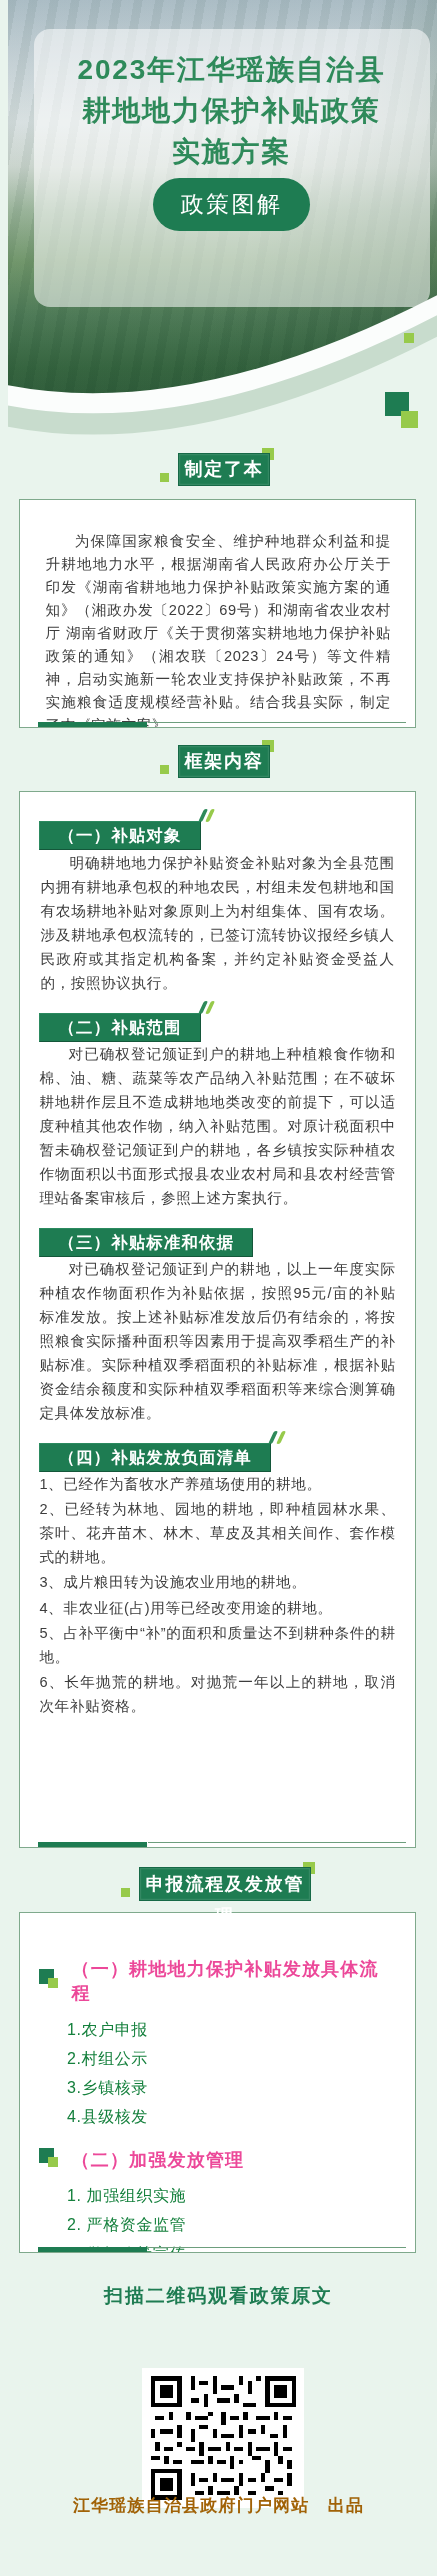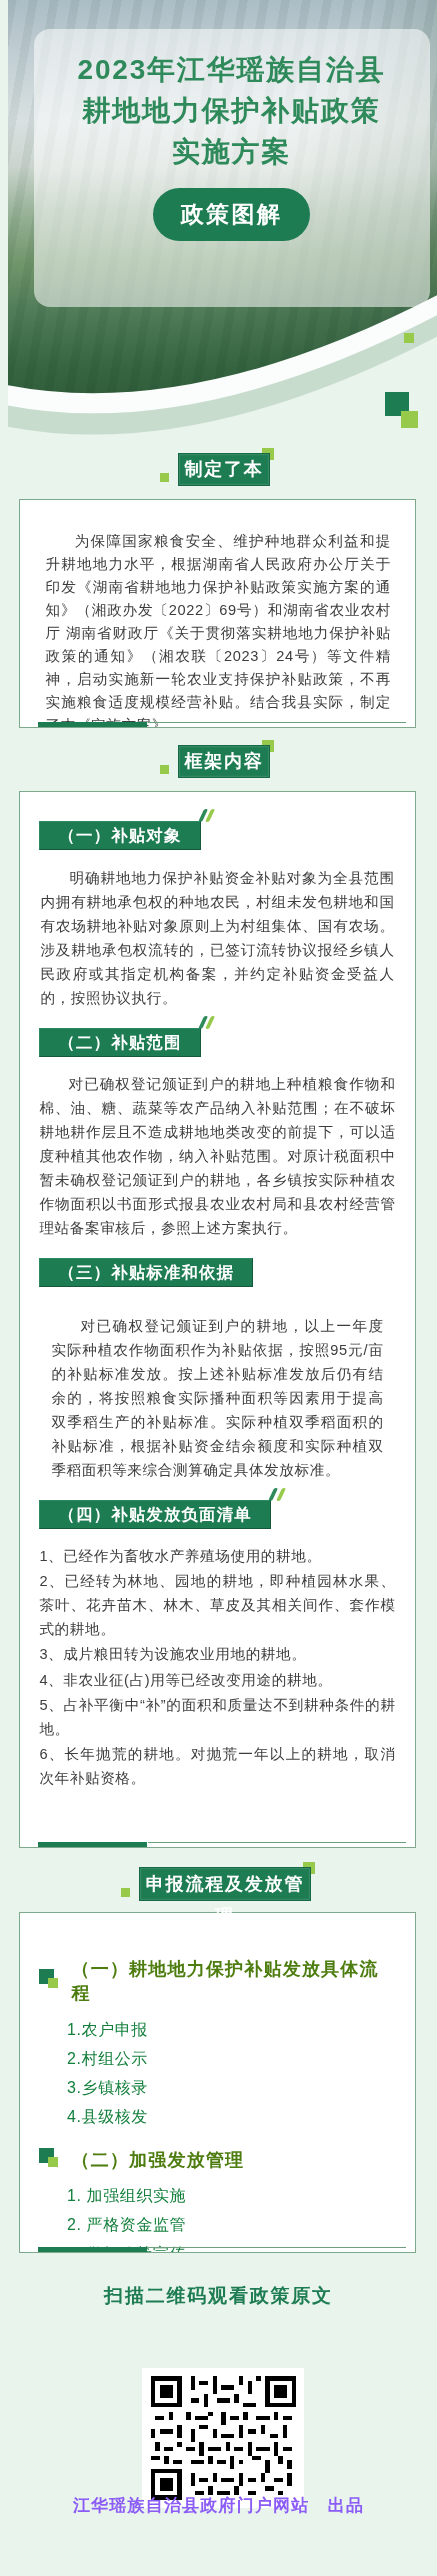--- a/index.html
+++ b/index.html
@@ -15,23 +15,23 @@
     background:
       linear-gradient(118deg, rgba(47,94,60,0) 55%, rgba(39,81,51,.55) 100%),
       linear-gradient(180deg,#aebfc9 0%,#c8d3d9 14%,#dde4e6 28%,#cfd8d2 38%,#9db69d 48%,#72976c 60%,#4e7a57 72%,#35643f 84%,#275133 100%);
   }
   .hero-tree-texture{position:absolute;inset:0;opacity:.25;
     background:repeating-linear-gradient(100deg,rgba(20,60,35,.35) 0 8.5px,rgba(90,130,95,.15) 8.5px 20.7px);}
   .hero-card{position:absolute;left:25.5px;top:28.5px;width:396px;height:278px;
     background:rgba(255,255,255,.55);border-radius:16px;text-align:center;}
   .hero-title{margin-top:20.7px;font-size:28px;line-height:41px;font-weight:bold;
     color:#2e8a5a;letter-spacing:1.8px;}
-  .hero-pill{display:inline-block;margin-top:16px;min-width:73px;padding:0 28px;height:53px;
+  .hero-pill{display:inline-block;margin-top:6px;min-width:73px;padding:0 28px;height:53px;
     line-height:53px;background:#1e7c52;border-radius:28px;color:#ffffff;
-    font-size:23px;font-weight:bold;letter-spacing:2.4px;cursor:pointer;}
+    font-size:23px;font-weight:normal;letter-spacing:2.4px;cursor:pointer;}
   .hero-curves{position:absolute;left:0;top:279px;width:437px;height:158px;}
   .sq-pair{position:absolute;}
   .sq-pair .dk{position:absolute;left:0;top:0;background:#1e7c52;}
   .sq-pair .lt{position:absolute;background:#97ca4b;}
   .hero-pair{left:377px;top:392px;width:40px;height:40px;}
   .hero-pair .dk{width:24px;height:24px;}
   .hero-pair .lt{left:16px;top:19px;width:17px;height:17px;}
   .hero-mini-sq{position:absolute;left:396px;top:333px;width:10.3px;height:10.3px;background:#97ca4b;}
 
   
@@ -61,49 +61,49 @@
   .card-footline .line{position:absolute;left:128px;right:11px;bottom:3.6px;height:1.8px;background:#6d9e7d;}
 
   .body-text{color:#3d3d3d;font-size:14.6px;line-height:23px;letter-spacing:0.6px;text-align:justify;}
   .indent{text-indent:2em;}
   .card-1 .inner{padding:30px 24px 0 25.5px;}
 
   .card-2 .inner{padding:29px 19.4px 0 19.4px;}
   .card-2 .body-text{line-height:24px;}
   .sub-block{position:relative;margin-top:18px;}
   .sub-block.first{margin-top:0;}
-  .sub-head{position:relative;display:inline-block;margin-bottom:15px;}
+  .sub-head{position:relative;display:inline-block;margin-bottom:0;}
   .sub-box{position:relative;z-index:1;display:inline-block;background:#1e7c52;
     border-top:1.2px solid #2b8a5f;border-left:1.2px solid #2b8a5f;
     border-right:1.8px solid #14573a;border-bottom:1.8px solid #14573a;
     color:#fff;font-size:16.4px;font-weight:bold;letter-spacing:1.2px;
     height:27px;line-height:27px;padding:0 18px;}
   .slashes{position:absolute;top:-12px;right:-12px;z-index:0;}
   .slashes i{display:inline-block;width:4.3px;height:13.4px;margin-left:3px;
     transform:skewX(-25deg);border-radius:1.8px;}
   .slashes .s1{background:#2e8a5a;}
   .slashes .s2{background:#97ca4b;}
   .neg-list div{margin-bottom:1.2px;}
 
   .card-3 .inner{padding:44px 22px 0 19px;}
   .flow-head{display:flex;align-items:center;margin-bottom:9.7px;}
   .bullet-pair{position:relative;width:24px;height:24px;flex:0 0 24px;}
   .bullet-pair .dk{position:absolute;left:0;top:0;width:15px;height:15px;background:#1e7c52;}
   .bullet-pair .lt{position:absolute;left:9px;top:9px;width:10.3px;height:10.3px;background:#97ca4b;}
-  .flow-head .label{color:#4d7c0f;font-size:18px;font-weight:bold;letter-spacing:1.2px;margin-left:8.5px;}
+  .flow-head .label{color:#ec4899;font-size:18px;font-weight:bold;letter-spacing:1.2px;margin-left:8.5px;}
   .flow-items{padding-left:28px;color:#15803d;font-size:16px;line-height:29px;letter-spacing:0.6px;}
   .gap{height:17px;}
 
   
   .scan-title{position:absolute;left:0;top:2283px;width:437px;text-align:center;
     color:#1e7c52;font-size:19px;font-weight:bold;letter-spacing:1.8px;}
   .qr-box{position:absolute;left:142px;top:2368px;width:162px;height:140px;background:#ffffff;
     display:flex;align-items:center;justify-content:center;}
   .credit{position:absolute;left:0;top:2494px;width:437px;text-align:center;
-    color:#8b5cf6;font-size:17px;font-weight:bold;letter-spacing:1.2px;}
+    color:#a16207;font-size:17px;font-weight:bold;letter-spacing:1.2px;}
 </style>
 </head>
 <body>
 
 <div id="page">
 
   <div class="hero">
     <div class="hero-tree-texture"></div>
 
     <div class="hero-card">
@@ -170,21 +170,21 @@
           </span>
           <span class="sub-box">（二）补贴范围</span>
         </div>
         <p class="body-text indent" style="margin:0">对已确权登记颁证到户的耕地上种植粮食作物和棉、油、糖、蔬菜等农产品纳入补贴范围；在不破坏耕地耕作层且不造成耕地地类改变的前提下，可以适度种植其他农作物，纳入补贴范围。对原计税面积中暂未确权登记颁证到户的耕地，各乡镇按实际种植农作物面积以书面形式报县农业农村局和县农村经营管理站备案审核后，参照上述方案执行。</p>
       </div>
 
       <div class="sub-block">
         <div class="sub-head">
           <span class="sub-box">（三）补贴标准和依据</span>
         </div>
-        <p class="body-text indent" style="margin:12px">对已确权登记颁证到户的耕地，以上一年度实际种植农作物面积作为补贴依据，按照95元/亩的补贴标准发放。按上述补贴标准发放后仍有结余的，将按照粮食实际播种面积等因素用于提高双季稻生产的补贴标准。实际种植双季稻面积的补贴标准，根据补贴资金结余额度和实际种植双季稻面积等来综合测算确定具体发放标准。</p>
+        <p class="body-text indent" style="margin:0">对已确权登记颁证到户的耕地，以上一年度实际种植农作物面积作为补贴依据，按照95元/亩的补贴标准发放。按上述补贴标准发放后仍有结余的，将按照粮食实际播种面积等因素用于提高双季稻生产的补贴标准。实际种植双季稻面积的补贴标准，根据补贴资金结余额度和实际种植双季稻面积等来综合测算确定具体发放标准。</p>
       </div>
 
       <div class="sub-block">
         <div class="sub-head">
           <span class="slashes">
             <i class="s1"></i><i class="s2"></i>
           </span>
           <span class="sub-box">（四）补贴发放负面清单</span>
         </div>
         <div class="body-text neg-list">

